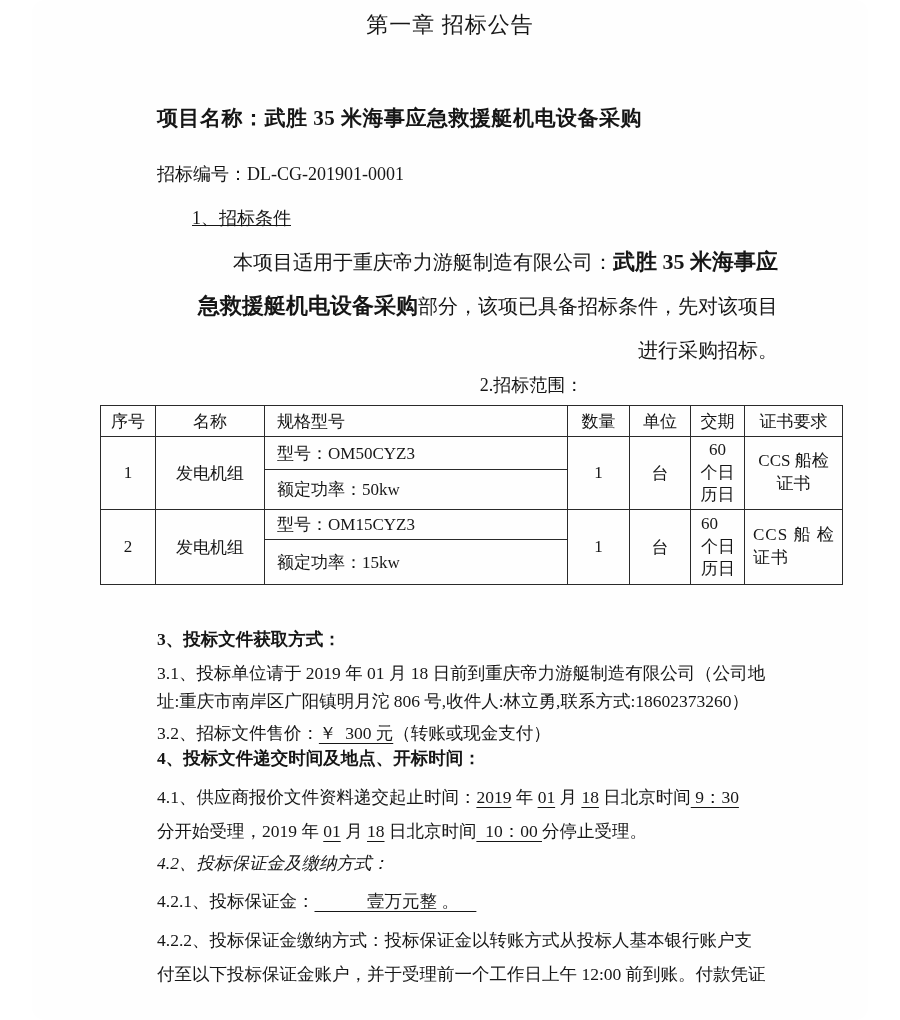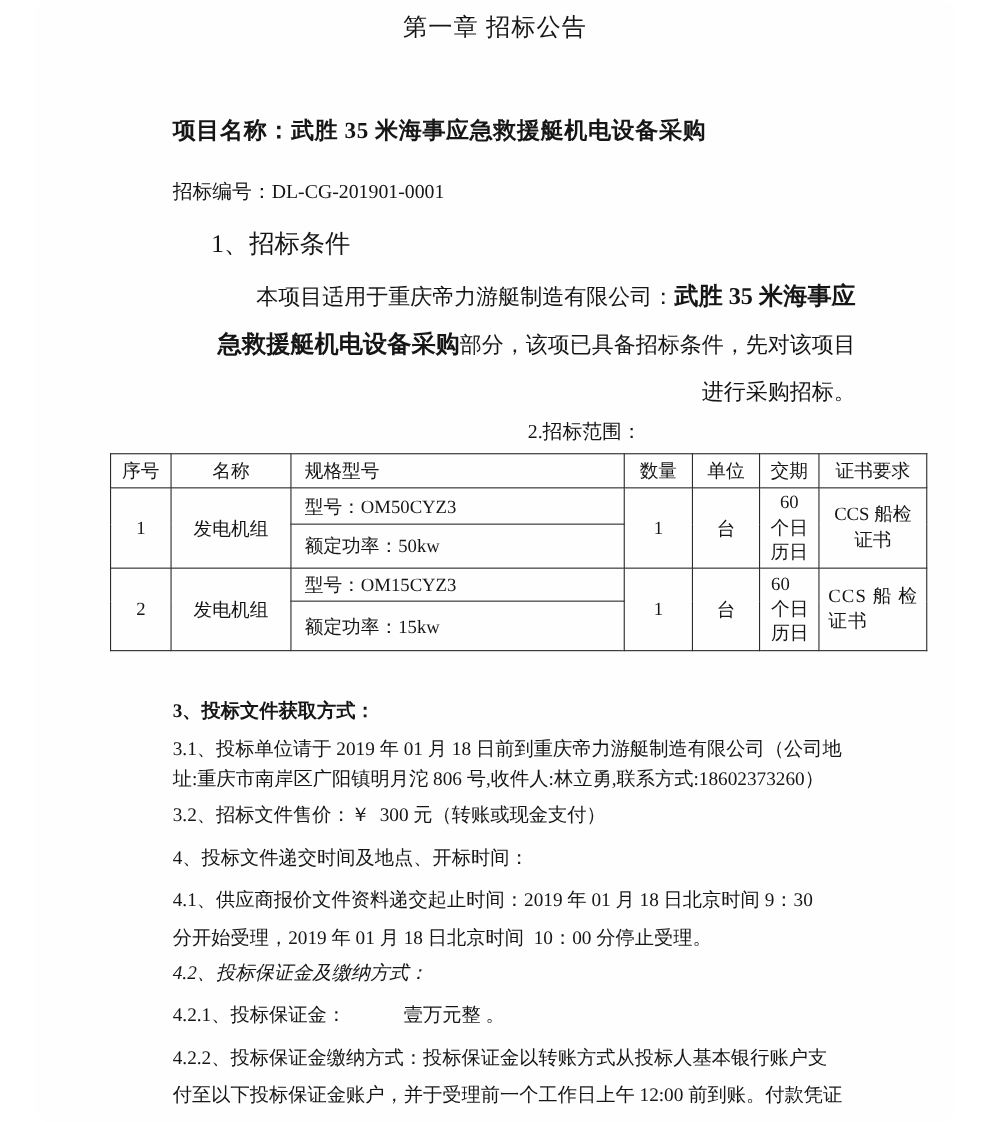--- a/index.html
+++ b/index.html
@@ -21,21 +21,21 @@
     letter-spacing:1px;
   }
   .block { margin-left:125px; margin-right:90px; }
   .project-name {
     margin-top:64px;
     font-weight:bold;
     font-size:21px;
     letter-spacing:0.5px;
   }
   .tender-no { margin-top:30px; font-size:18px; }
-  .s1-heading { margin-top:20px; margin-left:160px; font-size:23px; }
+  .s1-heading { margin-top:20px; margin-left:160px; font-size:18px;text-decoration:underline; }
   .para1 { margin-top:10px; font-size:20px; line-height:44px; }
   .para1 .line { height:44px; overflow:hidden;text-align:right; }
   .para1 .indent { text-indent:40px; }
   .para1 .b { font-size:22px; }
   .s2-heading { margin-left:163px; font-size:18px; line-height:26px;text-align:center; }
 
   table.scope {
     margin-left:68px; margin-top:7px;
     width:742px;
     border-collapse:collapse;
@@ -57,29 +57,29 @@
   tr.r2b     { height:45px; }
   .ta-l { text-align:left !important; padding-left:10px !important; }
   .spec { text-align:left !important; padding-left:12px !important; }
   .pre  { white-space:pre-line; line-height:1.35; }
   .cert2 { padding-left:8px !important; letter-spacing:1px; }
 
   .s3-heading { margin-top:42px; font-size:17.5px; font-weight:bold; }
   .s3-p1 { margin-top:8px; font-size:17.5px; line-height:28px; }
   .s3-p2 { margin-top:5px; font-size:17.5px; line-height:26px; }
   .s3-note { margin-top:9px; font-size:17.5px; line-height:24px; text-indent:40px; }
-  .s4-heading { margin-top:14px; font-size:17.5px; font-weight:normal; }
+  .s4-heading { font-size:17.5px; font-weight:bold; }
   .s4-line { font-size:17.5px; line-height:34px; height:34px; overflow:hidden; }
   .mt10 { margin-top:10px; }
   .s4-42 { margin-top:3px; font-size:17.5px; line-height:24px;font-style:italic; }
   .s4-421 { margin-top:13px; font-size:17.5px; line-height:26px; }
   .s4-422 { margin-top:9px; font-size:17.5px; line-height:34px; }
 
   .seg span { white-space:pre-wrap; }
-  .u { text-underline-offset:4px; text-decoration-thickness:1px; }
+  .u { text-decoration:underline; text-underline-offset:4px; text-decoration-thickness:1px; }
   .b { font-weight:bold; }
 </style>
 </head>
 <body>
 
 <div class="page">
 
   <div class="chapter-title">第一章  招标公告</div>
 
   <div class="block project-name">项目名称：武胜 35 米海事应急救援艇机电设备采购</div>

